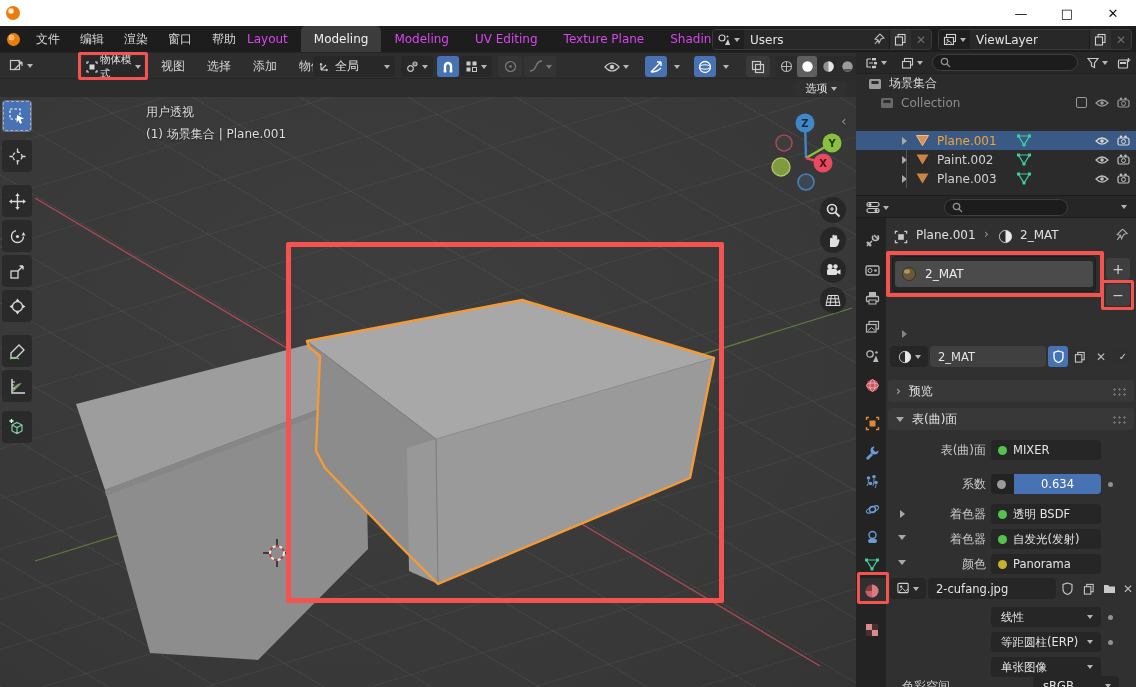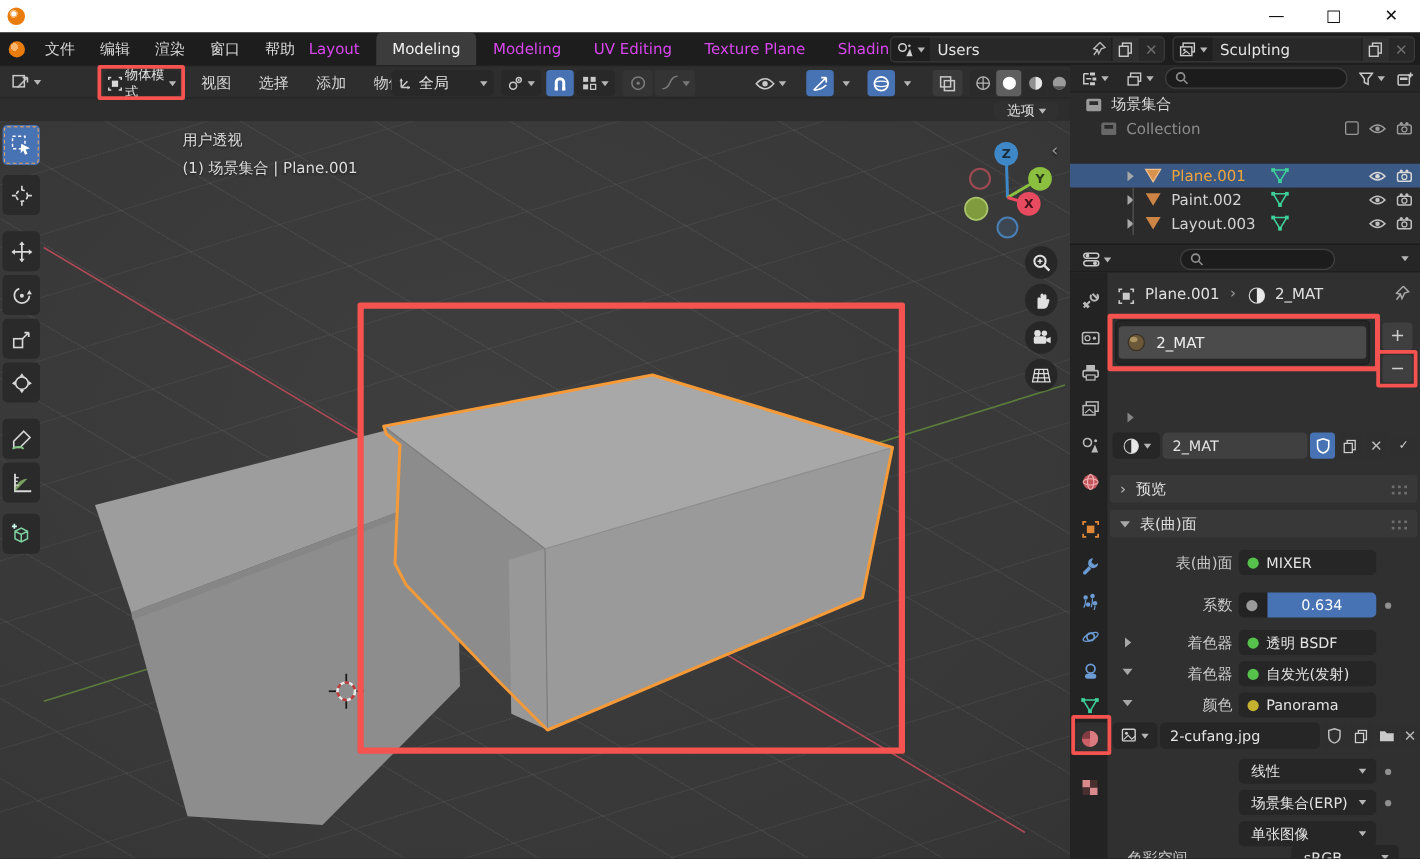--- a/index.html
+++ b/index.html
@@ -135,21 +135,21 @@
   <div class="idblock" style="left:938px;width:194px">
     <div class="seg dark">
       <svg width="14" height="14" viewBox="0 0 14 14">
         <rect x="3.5" y="1.5" width="9" height="7" fill="none" stroke="#cfcfcf" stroke-width="1.1"></rect>
         <rect x="1.5" y="4.5" width="9" height="7" fill="#1f1f1f" stroke="#cfcfcf" stroke-width="1.1"></rect>
         <circle cx="4.5" cy="7" r="1" fill="#cfcfcf"></circle>
           <path d="M3 10.5 L6 8 L9 10.5" stroke="#cfcfcf" fill="none"></path>
         </svg>
       <i class="chev"></i>
     </div>
-    <span class="label" style="flex:1">Sculpting</span>
+    <span class="label" style="flex:1">ViewLayer</span>
     <div class="seg" style="background:#303030;border-left:1px solid #1c1c1c">
       <svg width="13" height="13" viewBox="0 0 13 13">
         <rect x="4" y="1.5" width="7" height="8" fill="none" stroke="#cfcfcf" stroke-width="1.1"></rect>
         <rect x="1.5" y="4" width="7" height="8" fill="#303030" stroke="#cfcfcf" stroke-width="1.1"></rect>
         </svg>
     </div>
     <span class="xdim">✕</span>
   </div>
 
   <div class="toolheader abs">
@@ -564,21 +564,21 @@
             <circle cx="8.5" cy="1.8" r="1.3" fill="#c0c0c0"></circle>
           </svg>
       </div>
     </div>
 
     <div class="ol-row" style="top:117px">
       <i class="tri-r" style="margin-left:46px"></i>
       <svg width="15" height="13" viewBox="0 0 15 13" style="margin-left:8px">
         <path d="M1.5 1.5 H13.5 L7.5 11.5 Z" fill="#cd8445"></path>
         </svg>
-      <span style="margin-left:7px;color:#d2d2d2">Layout.003</span>
+      <span style="margin-left:7px;color:#d2d2d2">Plane.003</span>
       <svg width="16" height="13" viewBox="0 0 16 13" style="position:absolute;left:160px">
         <path d="M2.5 2 H13.5 L8 11 Z" fill="none" stroke="#3ecf9a" stroke-width="1.2"></path>
         <rect x="1" y="0.5" width="3" height="3" fill="#3ecf9a"></rect>
           <rect x="12" y="0.5" width="3" height="3" fill="#3ecf9a"></rect>
           <rect x="6.5" y="9.5" width="3" height="3" fill="#3ecf9a"></rect>
         </svg>
       <div class="rowicons" style="right:6px;position:absolute">
         <svg width="14" height="10" viewBox="0 0 14 10">
             <path d="M1 5 Q7 -1 13 5 Q7 11 1 5Z" fill="none" stroke="#c0c0c0" stroke-width="1.2"></path>
             <circle cx="7" cy="5" r="1.8" fill="#c0c0c0"></circle>
@@ -842,21 +842,21 @@
       </div>
       <div class="sbtn" style="left:235px;top:360px;width:14px;height:21px;color:#bbb">✕</div>
 
       <div class="pwidget" style="left:105px;top:389px;width:110px;padding-left:10px">
         <span>线性</span>
         <i class="chev" style="margin-left:auto;margin-right:8px"></i>
       </div>
       <div class="kdot" style="left:222px;top:397px"></div>
 
       <div class="pwidget" style="left:105px;top:414px;width:110px;padding-left:10px">
-        <span>场景集合(ERP)</span>
+        <span>等距圆柱(ERP)</span>
         <i class="chev" style="margin-left:auto;margin-right:8px"></i>
       </div>
       <div class="kdot" style="left:222px;top:422px"></div>
 
       <div class="pwidget" style="left:105px;top:439px;width:110px;padding-left:10px">
         <span>单张图像</span>
         <i class="chev" style="margin-left:auto;margin-right:8px"></i>
       </div>
 
       <div style="position:absolute;left:16px;top:460px;color:#c8c8c8">色彩空间</div>

